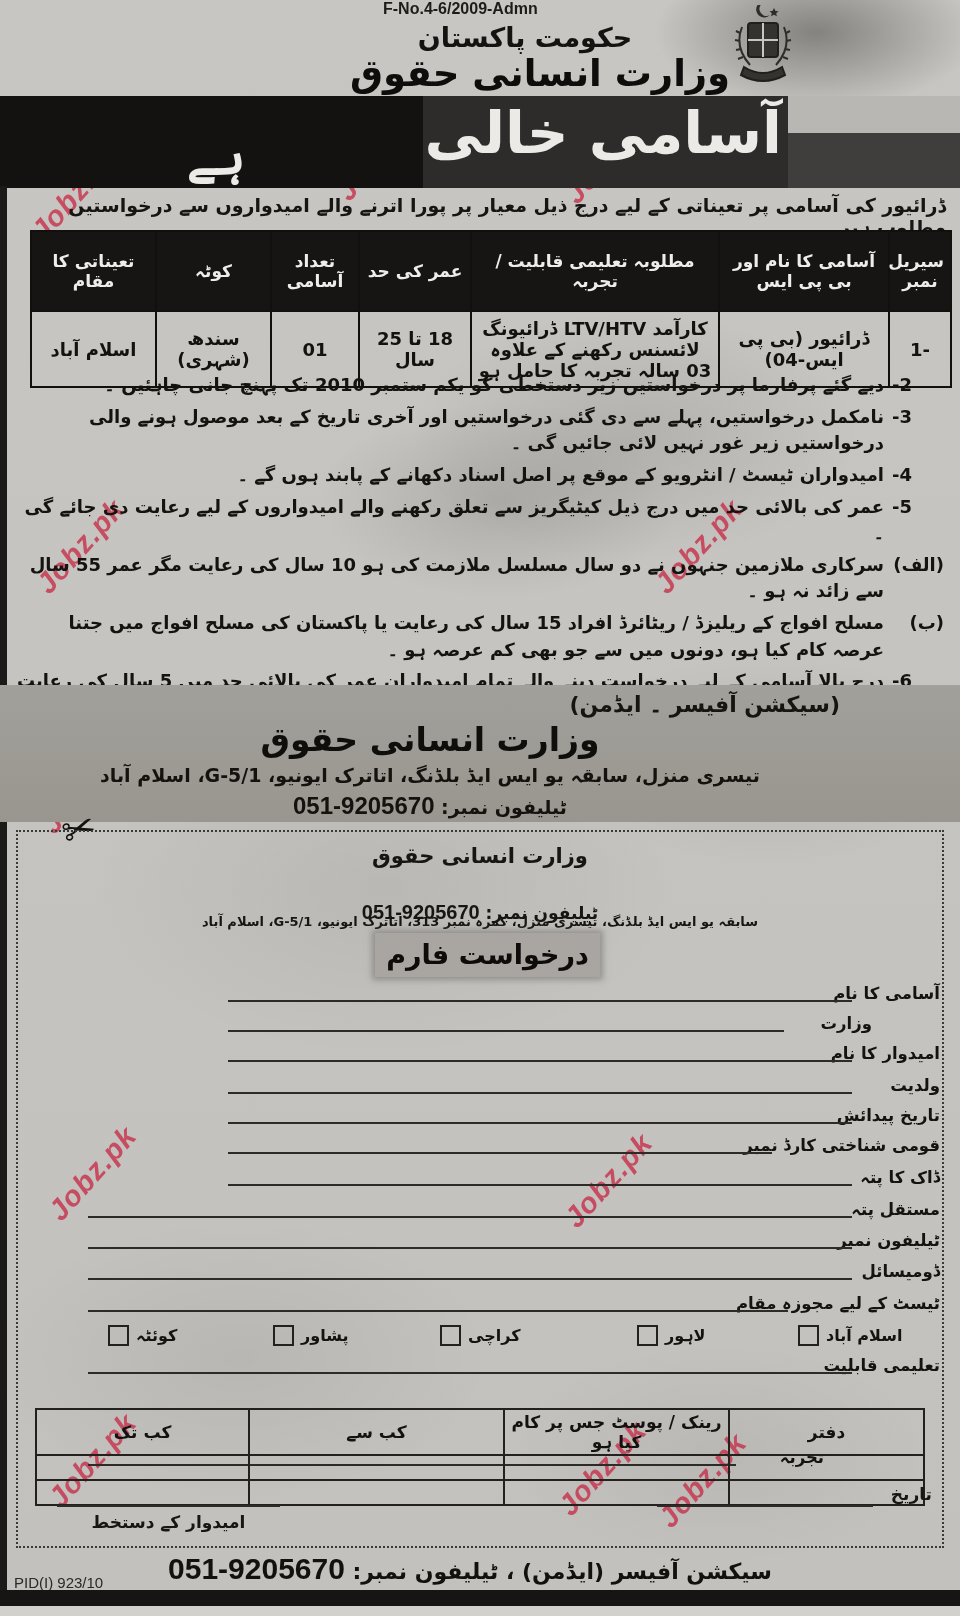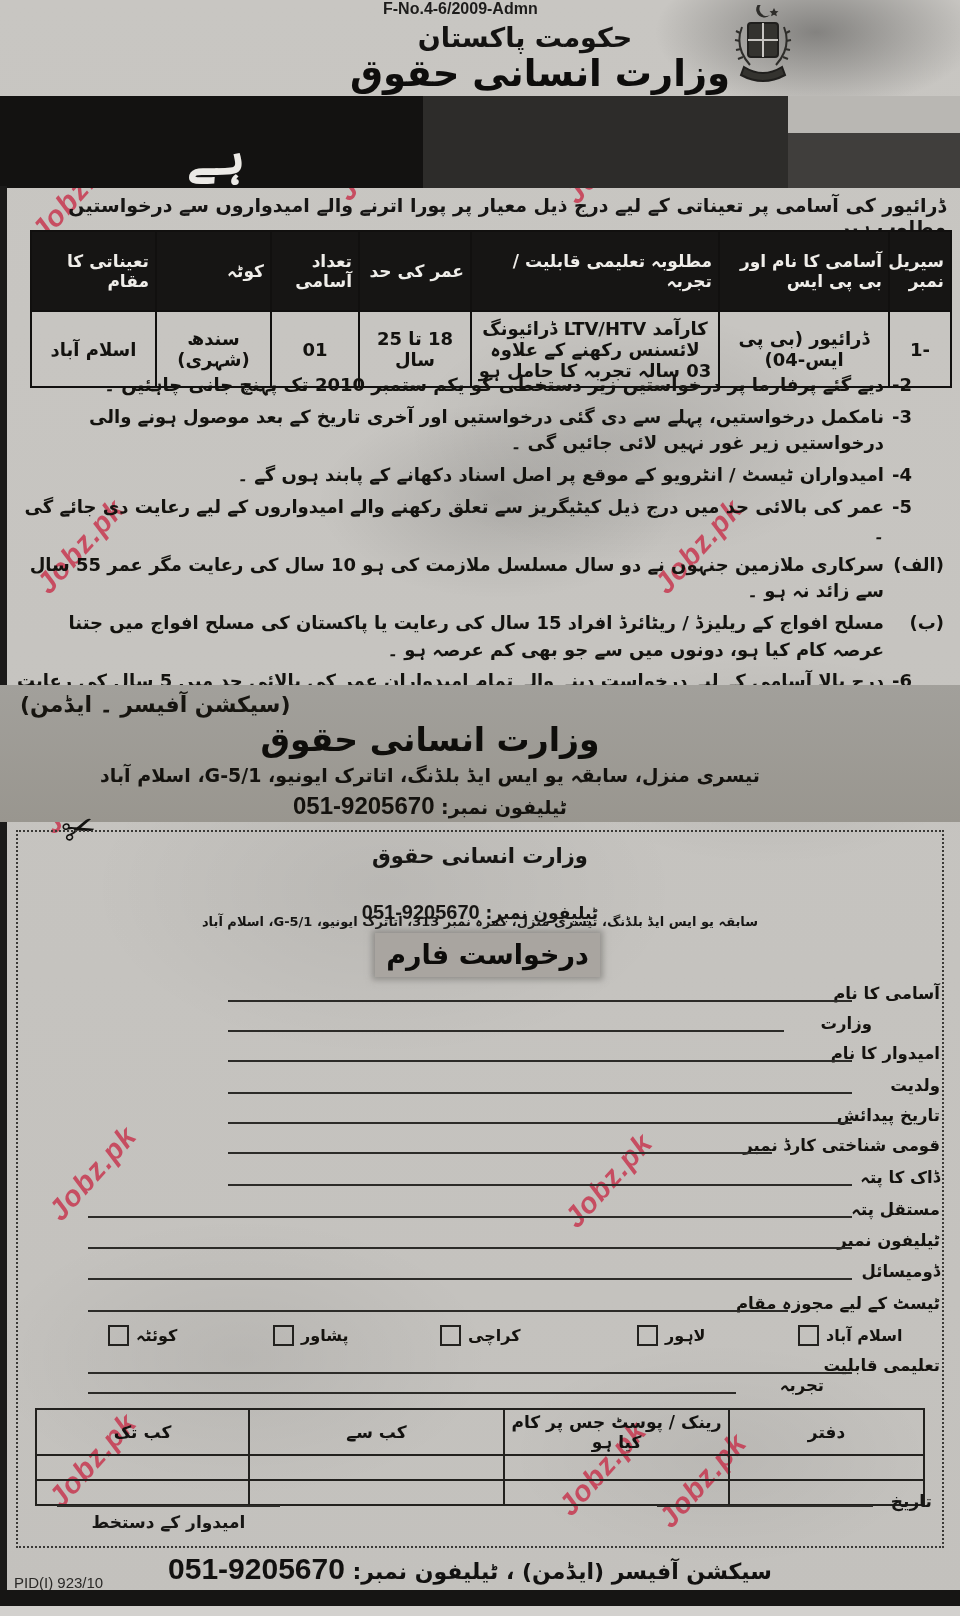--- a/index.html
+++ b/index.html
@@ -41,32 +41,32 @@
   .banner-right{left:788px;top:133px;width:172px;height:55px;background:#403e3c;}
   .banner-main{top:99px;right:178px;font-size:58px;color:#eceae6;letter-spacing:2px;}
   .banner-he{left:187px;top:128px;font-size:50px;color:#eceae6;}
 
   .leftbar{left:0;top:186px;width:7px;height:1420px;background:#1b1a19;}
 
   .intro{right:14px;top:194px;width:934px;text-align:right;font-size:19px;color:#161514;}
 
   
   table.vac{position:absolute;left:30px;top:230px;width:920px;border-collapse:collapse;direction:rtl;table-layout:fixed;}
-  table.vac th{background:#161514;color:#efede9;font-size:17px;font-weight:700;border:2px solid #11100f;height:70px;padding:4px 6px;text-align:right;}
+  table.vac th{background:#161514;color:#efede9;font-size:17px;font-weight:700;border:2px solid #11100f;height:70px;padding:4px 6px;}
   table.vac td{border:2px solid #11100f;font-size:18px;font-weight:700;text-align:center;height:66px;padding:4px 6px;color:#13120f;}
 
   
   .conds{right:16px;top:372px;width:930px;}
   .cond{display:flex;flex-direction:row;direction:rtl;margin-bottom:5px;font-size:18px;line-height:1.48;color:#14130f;}
   .cond .no{width:52px;flex:0 0 52px;text-align:left;direction:ltr;font-weight:700;padding-left:8px;}
   .cond .txt{flex:1;text-align:right;font-weight:700;}
 
   
   .band{left:0;top:685px;width:960px;height:137px;background:linear-gradient(#a2a09b,#99968f);}
-  .band-officer{left:20px;top:692px;width:820px;text-align:left;font-size:22px;color:#171510;}
+  .band-officer{left:20px;top:692px;width:820px;text-align:right;font-size:22px;color:#171510;}
   .band-ministry{left:20px;top:720px;width:820px;text-align:center;font-size:33px;color:#0f0e0b;}
   .band-addr{left:20px;top:764px;width:820px;text-align:center;font-size:19px;color:#14120e;}
   .band-phone{left:20px;top:792px;width:820px;text-align:center;font-size:19px;color:#14120e;}
   .bigphone{font:700 24px "Liberation Sans",sans-serif;letter-spacing:1px;}
 
   
   .cutout{left:16px;top:830px;width:924px;height:714px;border:2px dotted #3a3936;}
   .scissors{left:62px;top:806px;font-size:40px;transform:rotate(-18deg);color:#131210;}
   .f-ministry{left:60px;top:844px;width:840px;text-align:center;font-size:21px;}
   .f-addr{left:60px;top:874px;width:840px;text-align:center;font-size:13px;margin-top:40px;}
@@ -88,21 +88,21 @@
   .chkrow{left:0;top:1325px;width:960px;height:30px;}
   .chk-item{position:absolute;top:0;display:flex;align-items:center;}
   .chk-box{width:17px;height:17px;border:2px solid #22211e;background:transparent;margin-right:7px;}
   .chk-label{font-size:16px;font-weight:700;color:#15130f;}
 
   
   table.exp{position:absolute;left:35px;top:1408px;width:888px;border-collapse:collapse;direction:rtl;table-layout:fixed;}
   table.exp th{border:2px solid #22211e;font-size:17px;font-weight:700;height:32px;padding:2px;color:#131210;background:transparent;}
   table.exp td{border:2px solid #22211e;height:21px;}
 
-  .date-label{right:28px;top:1484px;font-size:17px;margin-top:7px;}
+  .date-label{right:28px;top:1484px;font-size:17px;}
   .date-line{left:657px;top:1505px;width:216px;border-bottom:2px solid #2c2b28;}
   .sig-line{left:57px;top:1505px;width:223px;border-bottom:2px solid #2c2b28;}
   .sig-label{left:57px;top:1512px;width:223px;text-align:center;font-size:17px;}
 
   .footer-line{left:140px;top:1552px;width:660px;text-align:center;font-size:22px;color:#121110;}
   .footer-line .bigphone{font-size:30px;}
   .pid{left:14px;top:1574px;font:400 15px "Liberation Sans",sans-serif;color:#2a2927;}
   .botbar{left:0;top:1590px;width:960px;height:16px;background:#161514;}
   .botbelow{left:0;top:1606px;width:960px;height:10px;background:#d3d1ce;}
 </style>
@@ -141,20 +141,21 @@
         <path d="M10 28 l-4 -2 M10 36 l-5 -1 M11 44 l-5 1 M13 52 l-5 2 M56 28 l4 -2 M56 36 l5 -1 M55 44 l5 1 M53 52 l5 2" stroke="#2e2d2a"></path>
         <path d="M14 62 q19 12 38 0 l3 8 q-22 12 -44 0z" fill="#34332f" stroke="#201f1d"></path>
       </g>
     </svg>
   </div>
 
   <div class="abs banner-base"></div>
   <div class="abs banner-mid"></div>
   <div class="abs banner-notch"></div>
   <div class="abs banner-right"></div>
+  <div class="abs banner-main urdu rtl">آسامی خالی</div>
   <div class="abs banner-he urdu rtl">ہے</div>
 
   <div class="abs leftbar"></div>
 
   <div class="abs intro urdu rtl">ڈرائیور کی آسامی پر تعیناتی کے لیے درج ذیل معیار پر پورا اترنے والے امیدواروں سے درخواستیں مطلوب ہیں ۔</div>
 
   <table class="vac">
     <colgroup>
       <col style="width:62px">
         <col style="width:170px">
@@ -311,21 +312,21 @@
     <div class="chk-item" style="left:108px;">
       <div class="chk-box"></div>
       <span class="chk-label urdu rtl">کوئٹہ</span>
     </div>
   </div>
 
   <div class="f-row" style="left:0;top:1356px;width:960px;">
     <span class="f-label urdu">تعلیمی قابلیت</span>
     <div class="f-line ln-b"></div>
   </div>
-  <div class="f-row" style="left:0;top:1376px;width:844px;">
+  <div class="f-row" style="left:0;top:1448px;width:844px;">
     <span class="f-label urdu">تجربہ</span>
     <div class="f-line ln-b"></div>
   </div>
 
   <table class="exp">
     <colgroup>
       <col style="width:195px">
         <col style="width:225px">
         <col style="width:255px">
         <col style="width:213px">

